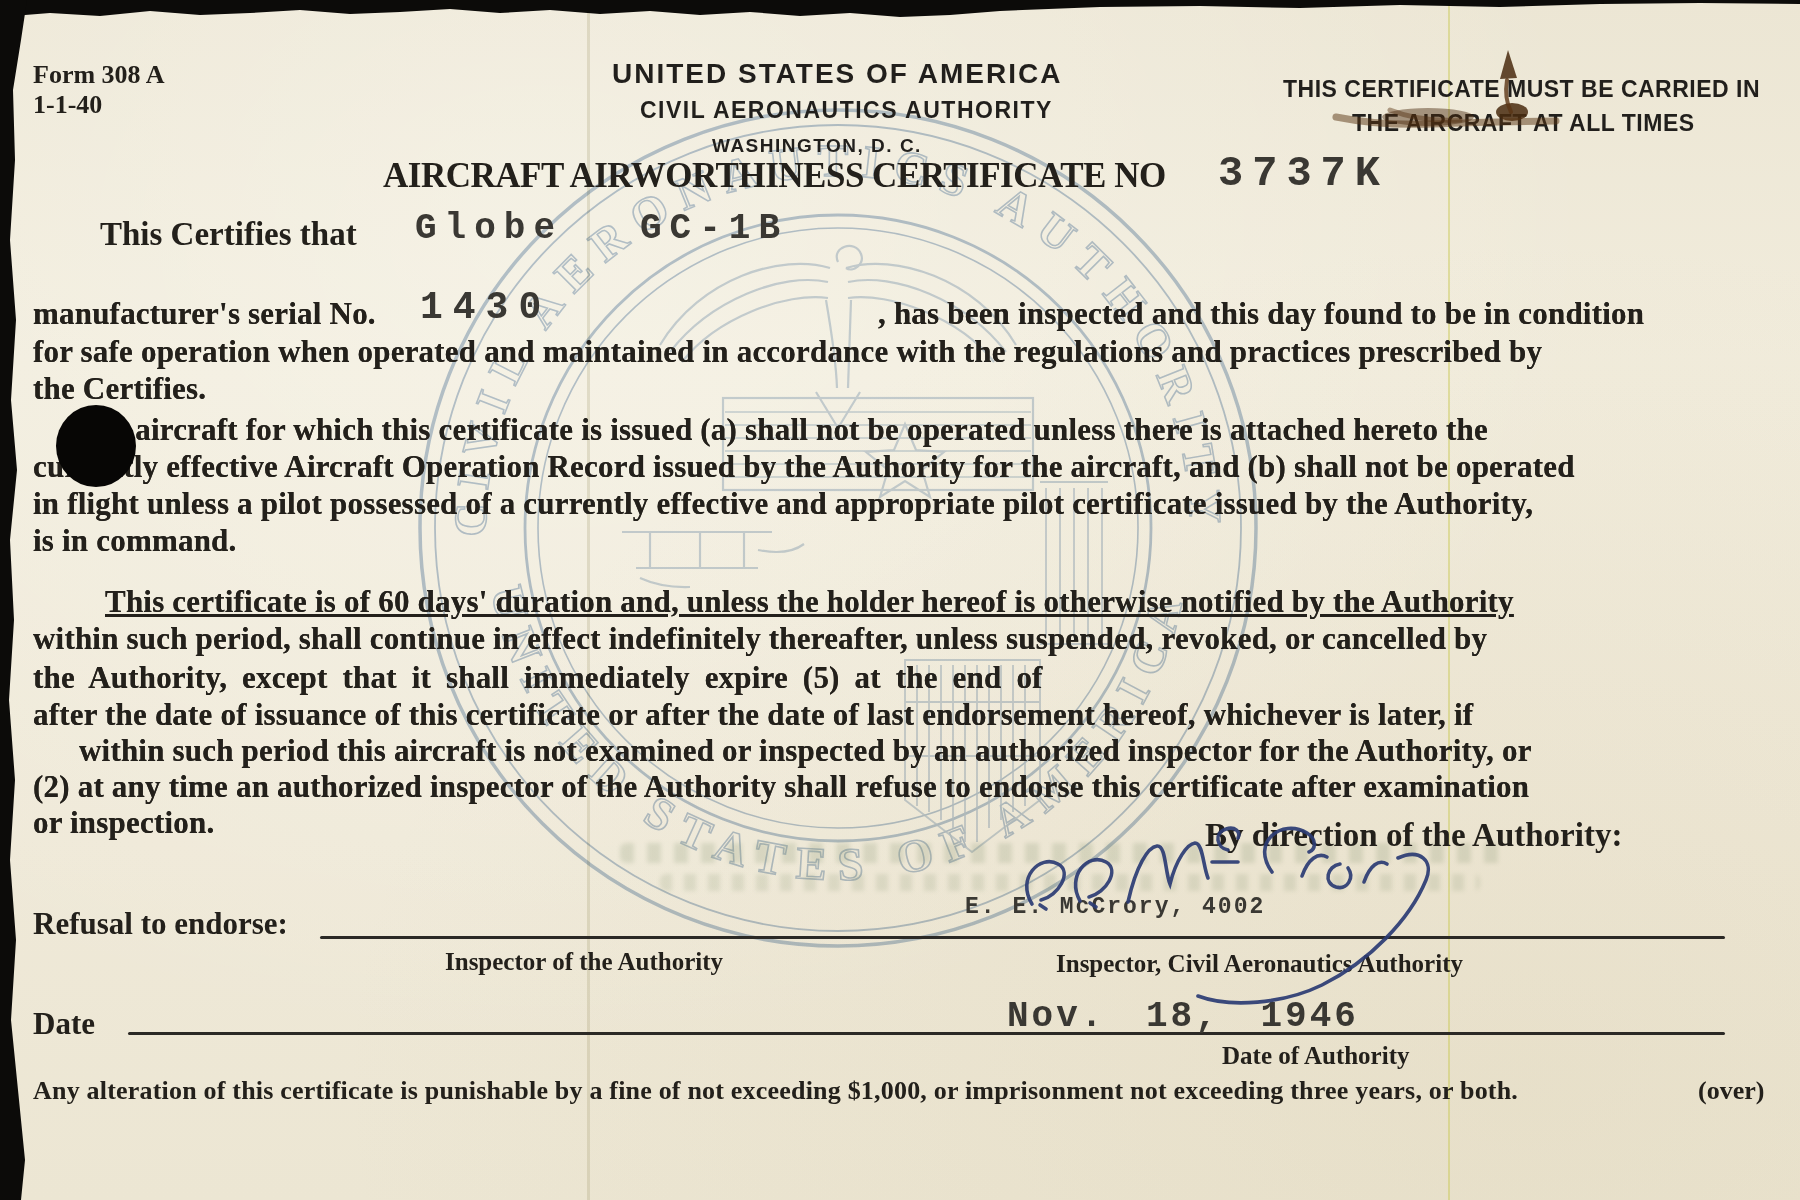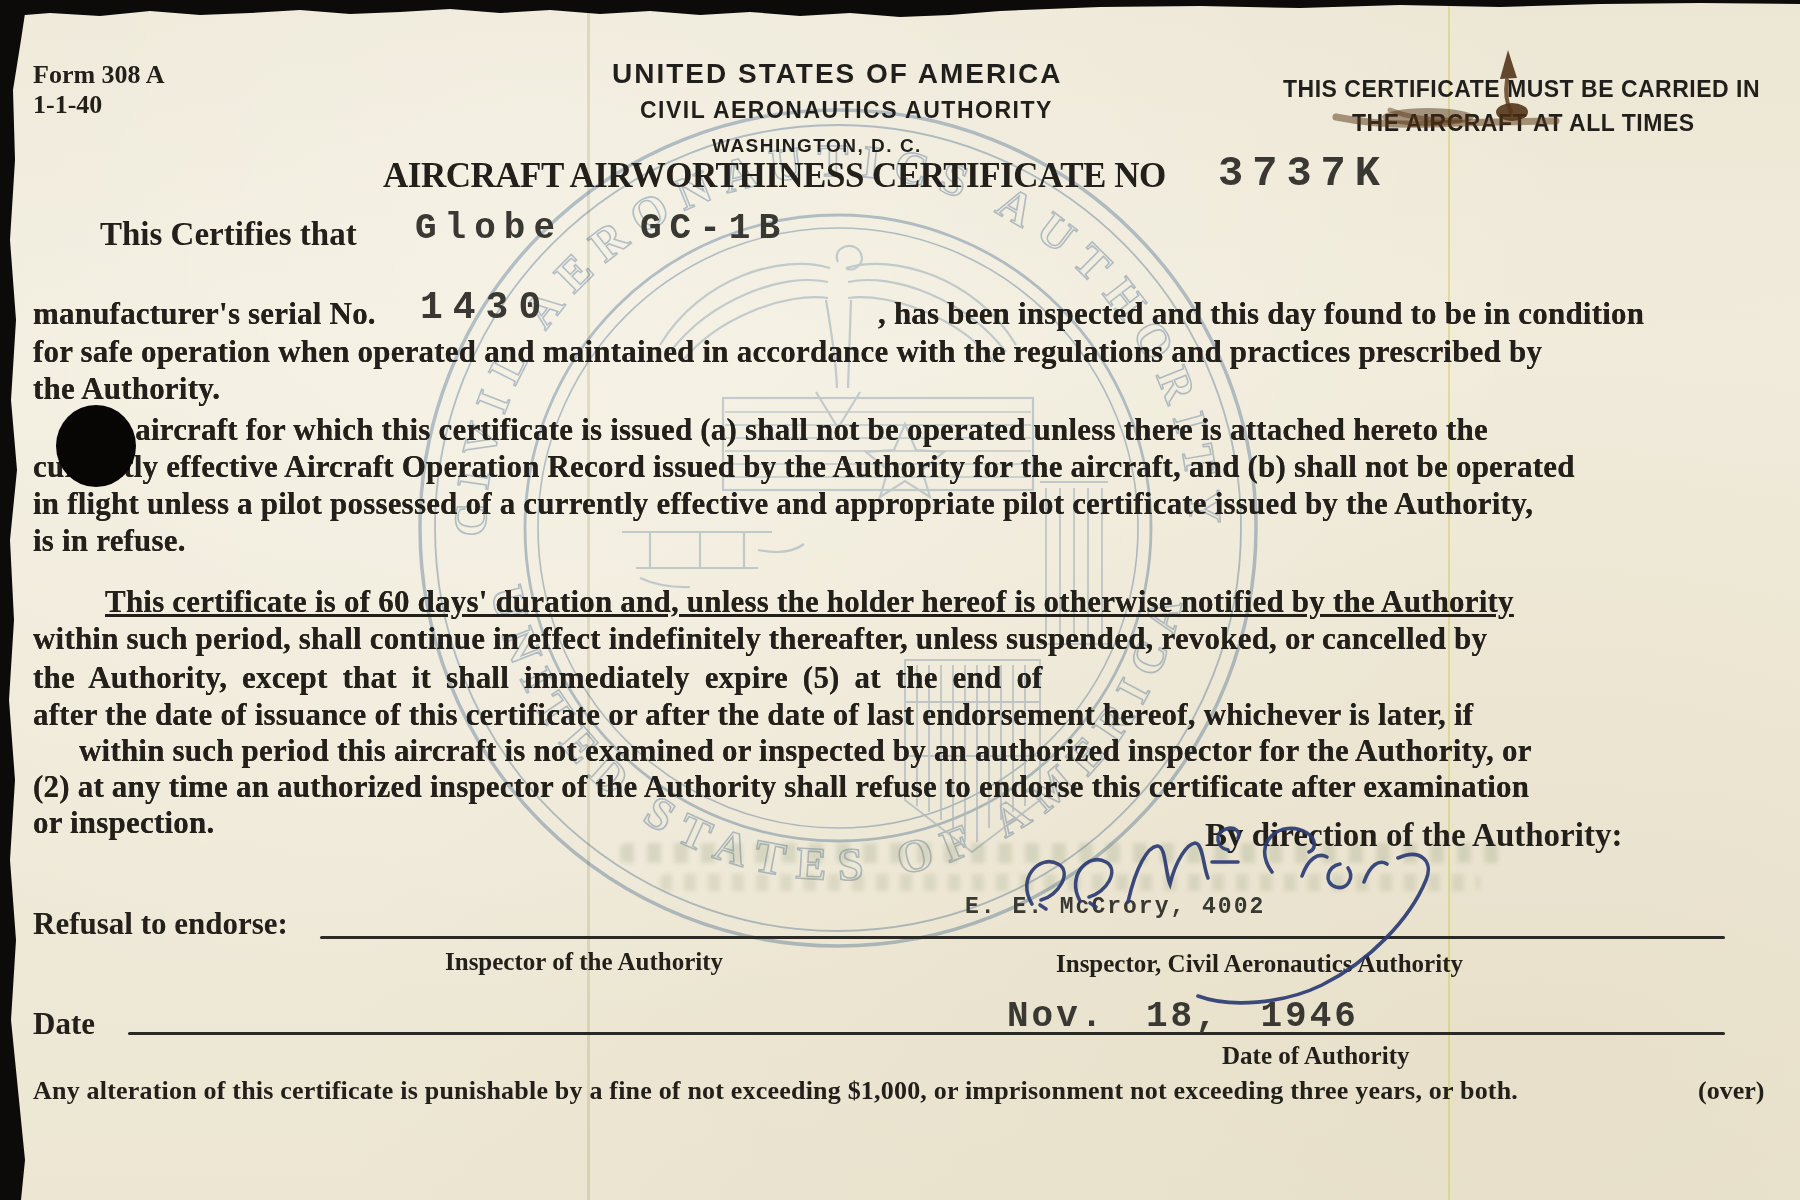--- a/index.html
+++ b/index.html
@@ -107,26 +107,26 @@
   <div class="abs typed" style="left:1218px;top:150px;font-size:42px;letter-spacing:9px;">3737K</div>
 
   <div class="abs serif-b" style="left:100px;top:216px;font-size:33px;">This Certifies that</div>
   <div class="abs typed" style="left:415px;top:208px;font-size:36px;letter-spacing:8px;">Globe</div>
   <div class="abs typed" style="left:640px;top:208px;font-size:36px;letter-spacing:8px;">GC-1B</div>
 
   <div class="abs serif-m bodyline" style="left:33px;top:296px;">manufacturer's serial No.</div>
   <div class="abs typed" style="left:420px;top:286px;font-size:38px;letter-spacing:10px;">1430</div>
   <div class="abs serif-m bodyline" style="left:878px;top:296px;">, has been inspected and this day found to be in condition</div>
   <div class="abs serif-m bodyline" style="left:33px;top:334px;">for safe operation when operated and maintained in accordance with the regulations and practices prescribed by</div>
-  <div class="abs serif-m bodyline" style="left:33px;top:371px;">the Authority.</div>
+  <div class="abs serif-m bodyline" style="left:33px;top:371px;">the Certifies.</div>
 
   <div class="abs serif-m bodyline" style="left:75px;top:412px;">The aircraft for which this certificate is issued (a) shall not be operated unless there is attached hereto the</div>
   <div class="abs serif-m bodyline" style="left:33px;top:449px;">currently effective Aircraft Operation Record issued by the Authority for the aircraft, and (b) shall not be operated</div>
   <div class="abs serif-m bodyline" style="left:33px;top:486px;">in flight unless a pilot possessed of a currently effective and appropriate pilot certificate issued by the Authority,</div>
-  <div class="abs serif-m bodyline" style="left:33px;top:523px;">is in refuse.</div>
+  <div class="abs serif-m bodyline" style="left:33px;top:523px;">is in command.</div>
 
   <div class="abs serif-m bodyline" style="left:105px;top:584px;text-decoration:underline;">This certificate is of 60 days' duration and, unless the holder hereof is otherwise notified by the Authority</div>
   <div class="abs serif-m bodyline" style="left:33px;top:621px;">within such period, shall continue in effect indefinitely thereafter, unless suspended, revoked, or cancelled by</div>
   <div class="abs serif-m bodyline wide-words" style="left:33px;top:660px;">the Authority, except that it shall immediately expire (5) at the end of</div>
   <div class="abs serif-m bodyline" style="left:33px;top:697px;">after the date of issuance of this certificate or after the date of last endorsement hereof, whichever is later, if</div>
   <div class="abs serif-m bodyline" style="left:33px;top:733px;margin-left:46px;">within such period this aircraft is not examined or inspected by an authorized inspector for the Authority, or</div>
   <div class="abs serif-m bodyline" style="left:33px;top:769px;">(2) at any time an authorized inspector of the Authority shall refuse to endorse this certificate after examination</div>
   <div class="abs serif-m bodyline" style="left:33px;top:805px;">or inspection.</div>
 
   <div class="abs serif-b" style="left:1205px;top:817px;font-size:33px;">By direction of the Authority:</div>

